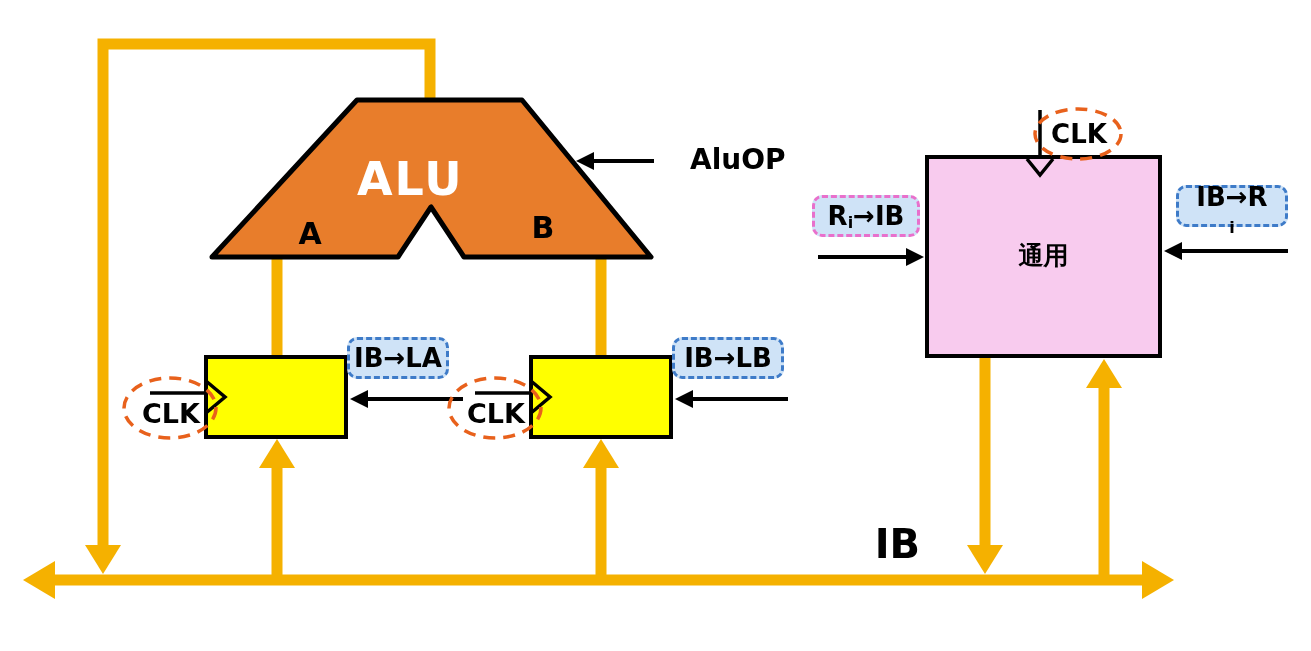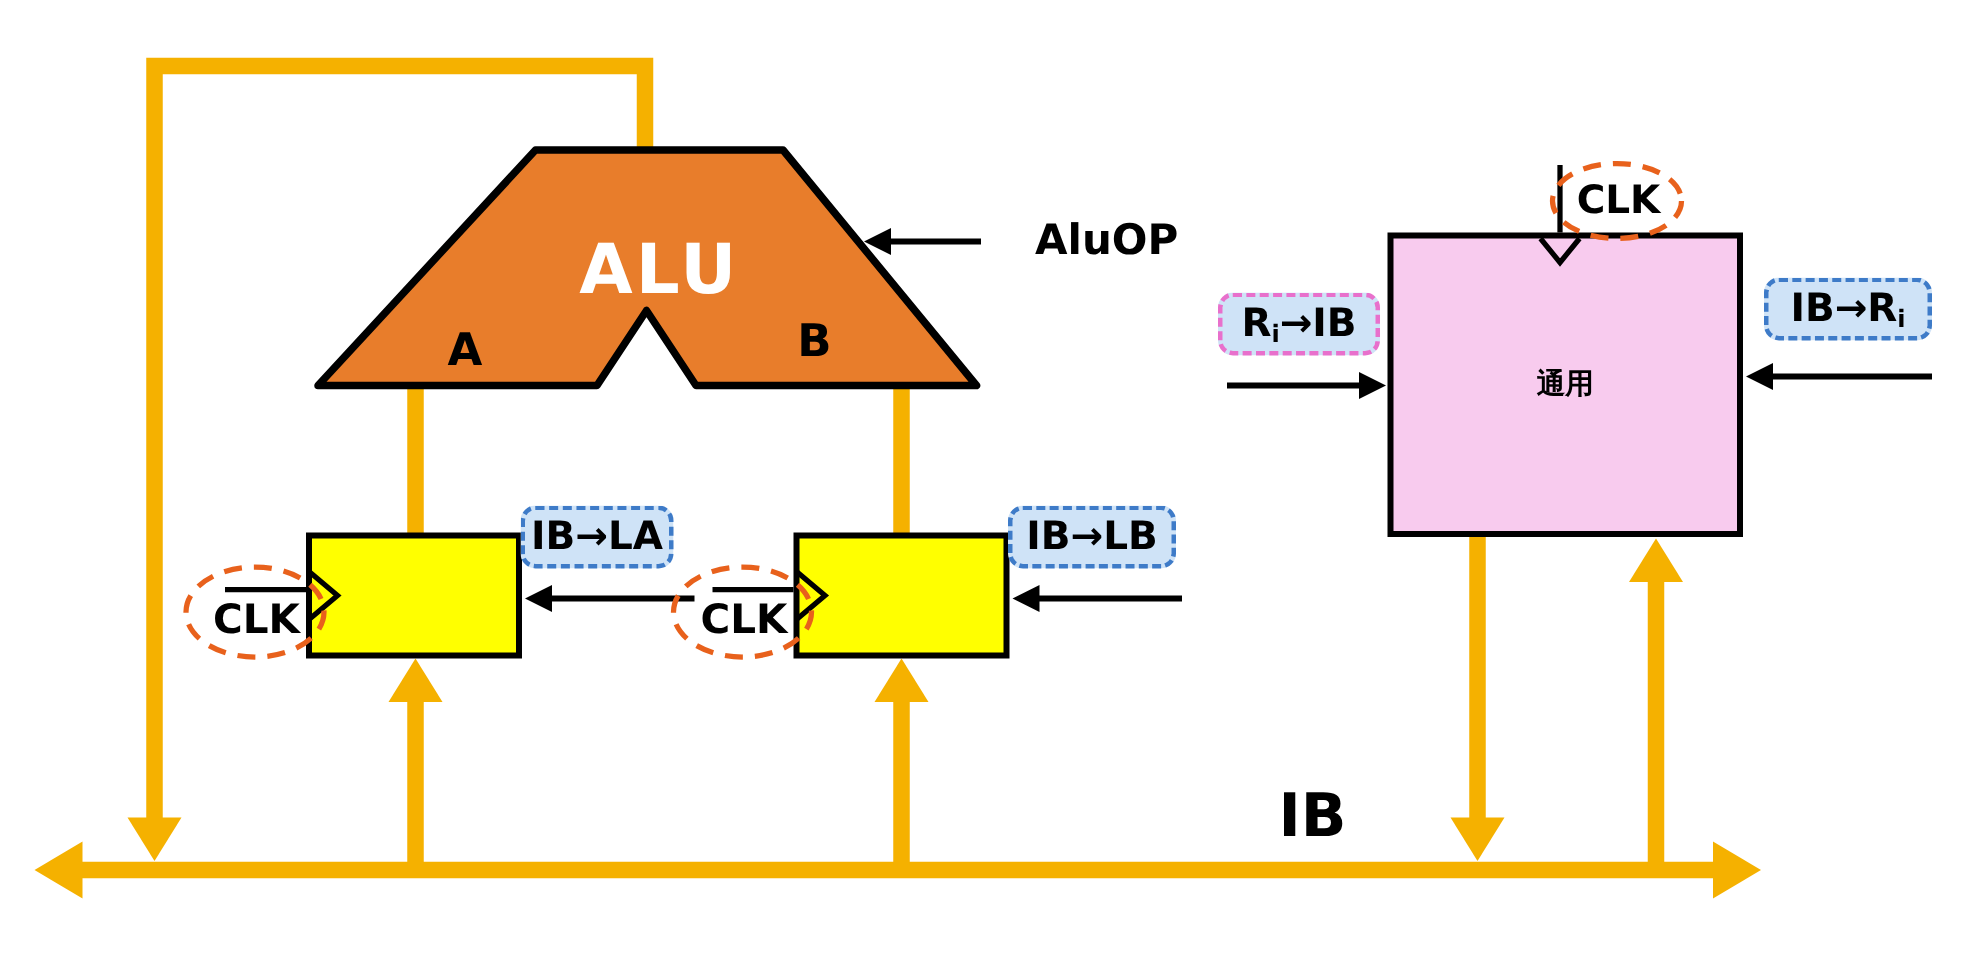--- a/index.html
+++ b/index.html
@@ -1,40 +1,40 @@
 <!DOCTYPE html>
 <html><head>
 <meta charset="utf-8">
 <style>
   * { margin:0; padding:0; box-sizing:border-box; }
   html,body { background:#ffffff; }
   body { font-family:"DejaVu Sans","Liberation Sans",sans-serif; }
   .canvas { position:relative; width:1311px; height:651px; background:#ffffff; overflow:hidden; }
   .canvas > svg { position:absolute; left:0; top:0; }
   .label { position:absolute; font-weight:bold; color:#000; white-space:nowrap; }
-  .alu-label { left:357px; top:152px; width:165px; font-size:46px; color:#ffffff; letter-spacing:2px; text-align:center; }
+  .alu-label { left:357px; top:152px; width:165px; font-size:46px; color:#ffffff; letter-spacing:2px; text-align:left; }
   .port-a { left:290px; top:216px; width:40px; font-size:30px; text-align:center; }
   .port-b { left:523px; top:210px; width:40px; font-size:30px; text-align:center; }
   .aluop { left:690px; top:143px; font-size:28px; }
   .box-label { position:absolute; display:flex; align-items:center; justify-content:center; font-weight:bold; color:#000; }
   .la-label { left:206px; top:357px; width:140px; height:80px; font-size:30px; padding-left:16px; }
   .lb-label { left:531px; top:357px; width:140px; height:80px; font-size:30px; padding-left:16px; }
   .clk-la { left:128px; top:398px; width:86px; font-size:27px; text-align:center; }
   .clk-lb { left:453px; top:398px; width:86px; font-size:27px; text-align:center; }
   .clk-reg { left:1046px; top:119px; width:66px; font-size:26px; text-align:center; }
-  .reg-label { left:927px; top:157px; width:233px; height:199px; flex-direction:column; font-size:19px; line-height:1.45; }
-  .ib-label { left:830px; top:521px; width:90px; font-size:40px; text-align:center; }
+  .reg-label { left:927px; top:157px; width:233px; height:199px; flex-direction:column; font-size:25px; line-height:1.45; }
+  .ib-label { left:830px; top:521px; width:90px; font-size:40px; text-align:right; }
   .signal-box { position:absolute; display:flex; align-items:center; justify-content:center;
     border:3px dashed #3E7BC8; border-radius:10px; background:#CFE3F7;
     font-weight:bold; font-size:26px; color:#000; }
   .signal-box sub { font-size:16px; vertical-align:baseline; position:relative; top:6px; }
   .sb-ib-la { left:347px; top:337px; width:102px; height:42px; }
   .sb-ib-lb { left:672px; top:337px; width:112px; height:42px; }
   .sb-ri-ib { left:812px; top:195px; width:108px; height:42px; border-color:#E870CC; }
-  .sb-ib-ri { left:1176px; top:185px; width:112px; height:42px; }
+  .sb-ib-ri { left:1176px; top:185px; width:112px; height:42px;flex-direction:column; }
 </style>
 </head>
 <body>
 
 <div class="canvas">
 
   <svg width="1311" height="651" viewBox="0 0 1311 651">
 
     <line x1="50" y1="580" x2="1148" y2="580" stroke="#F5B100" stroke-width="11"></line>
     <polygon points="23,580 55,561 55,599" fill="#F5B100"></polygon>

